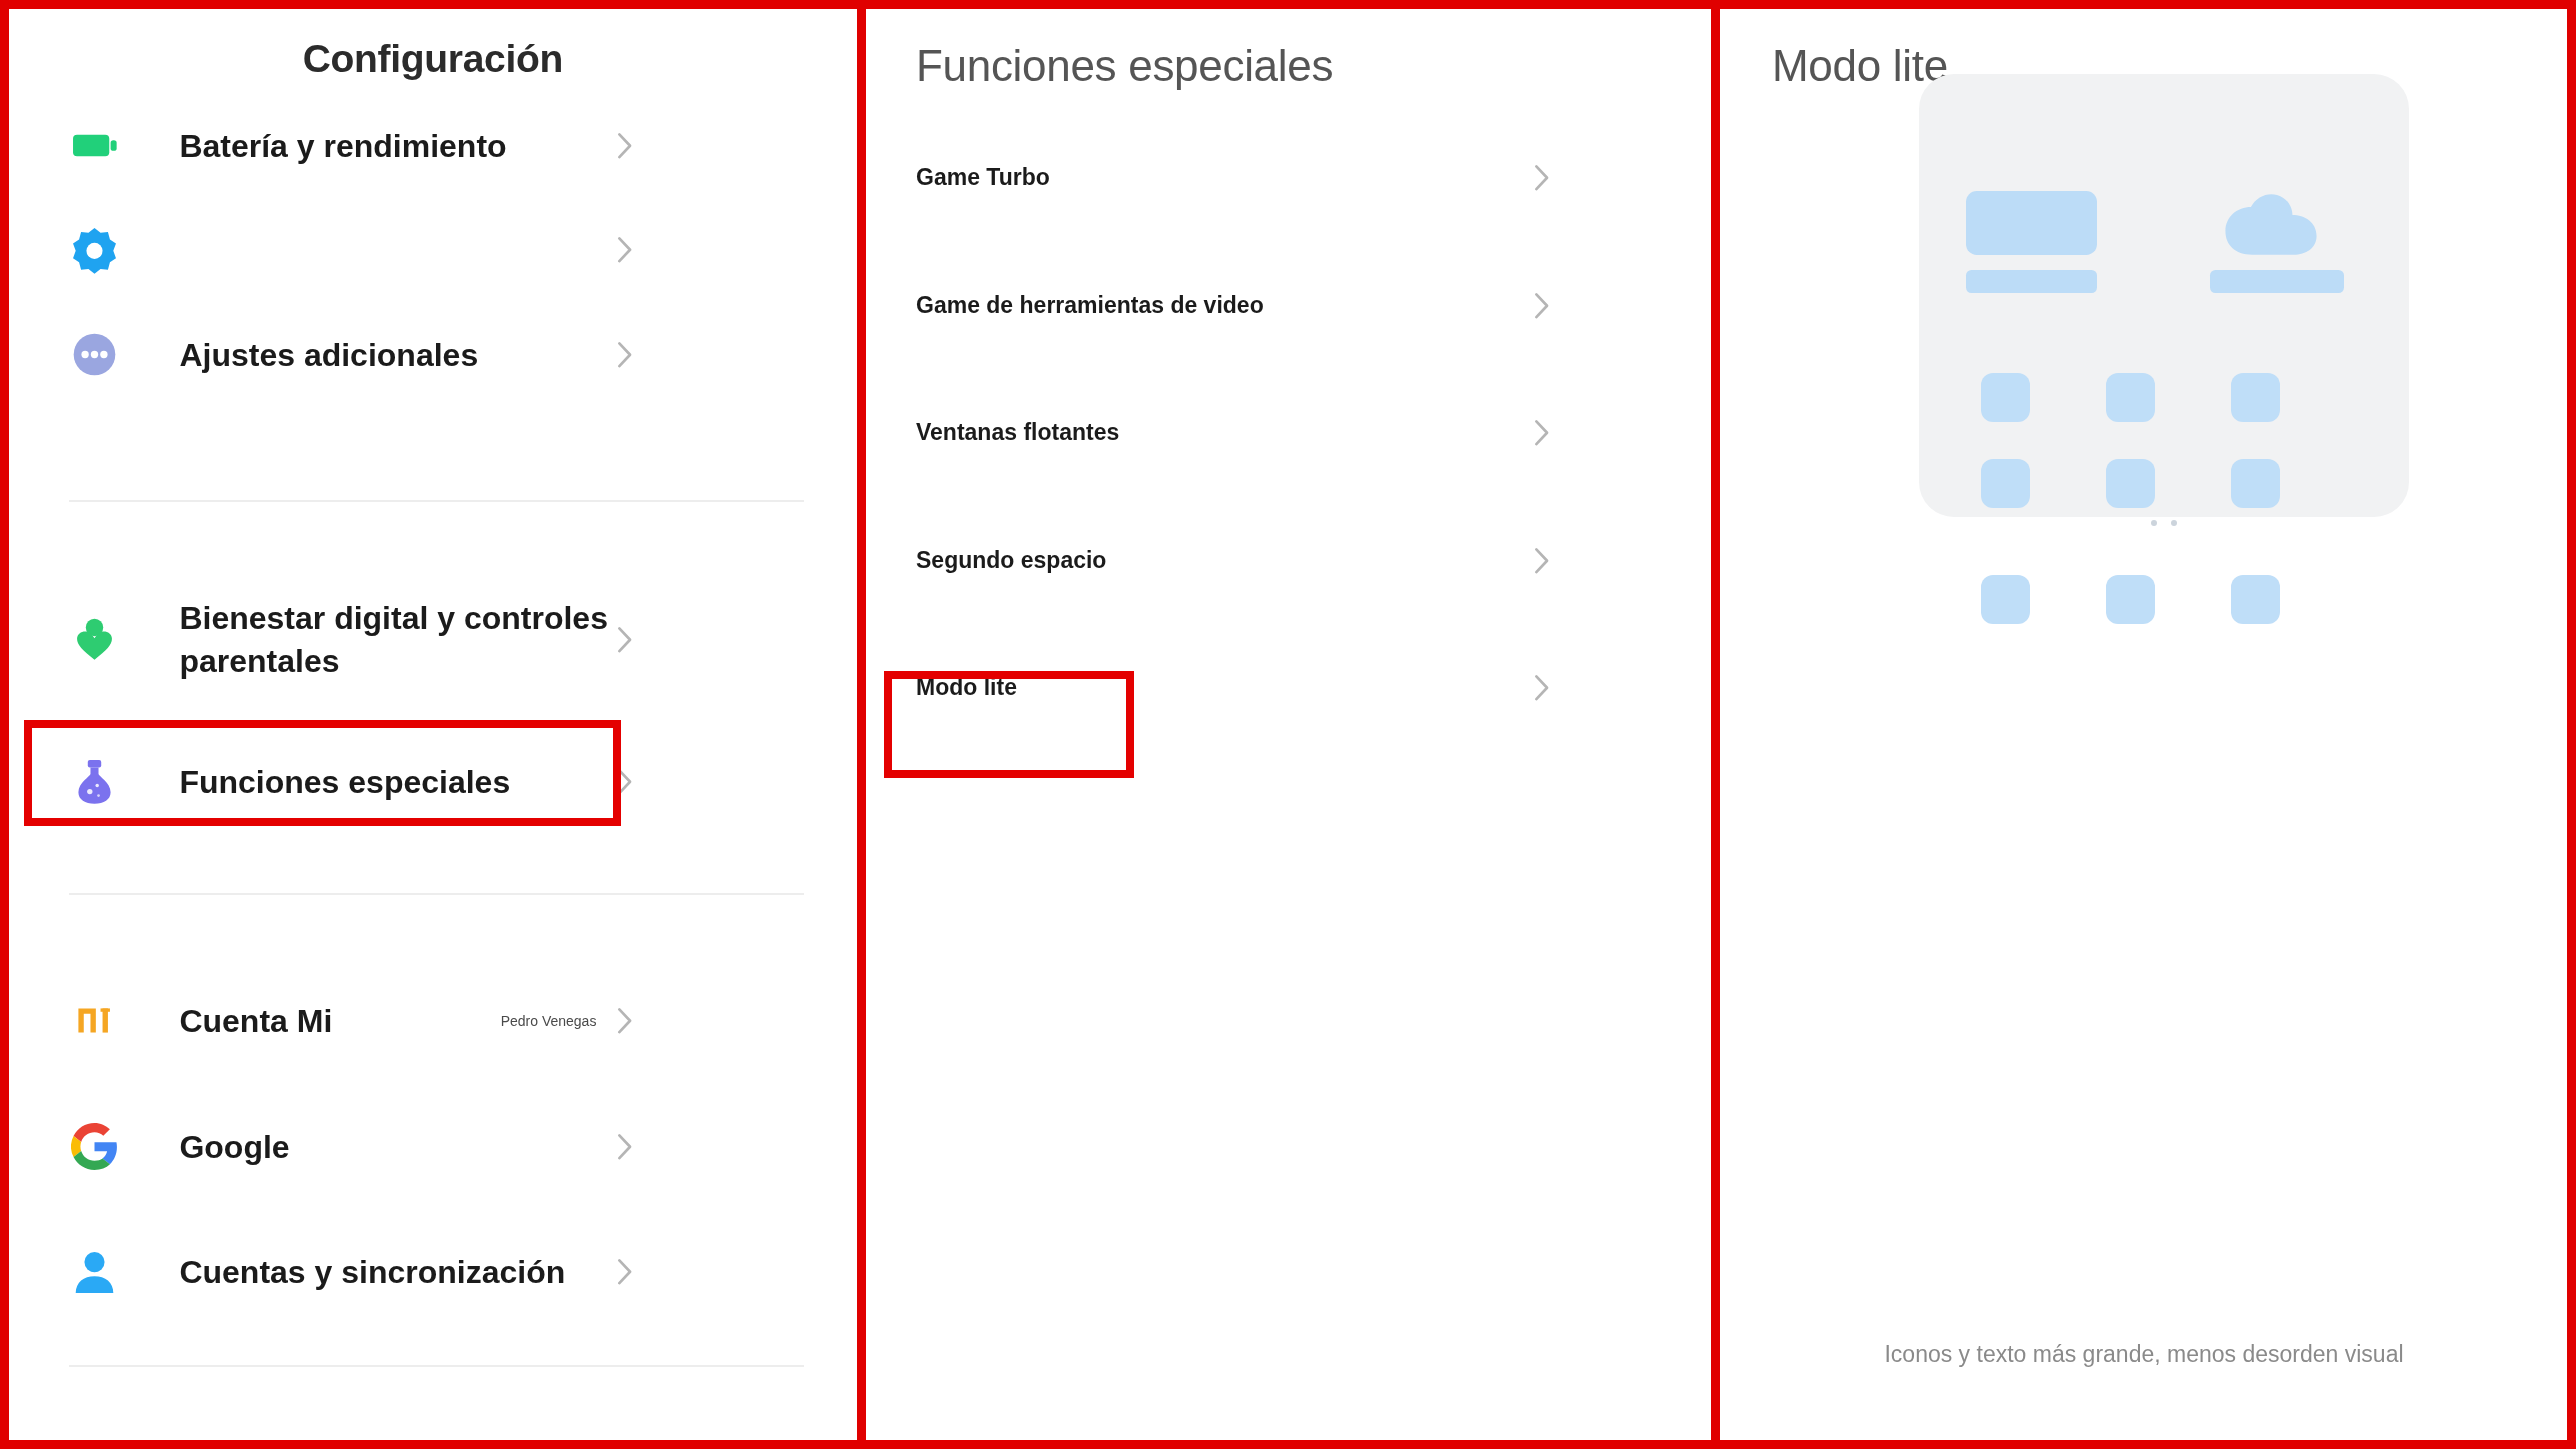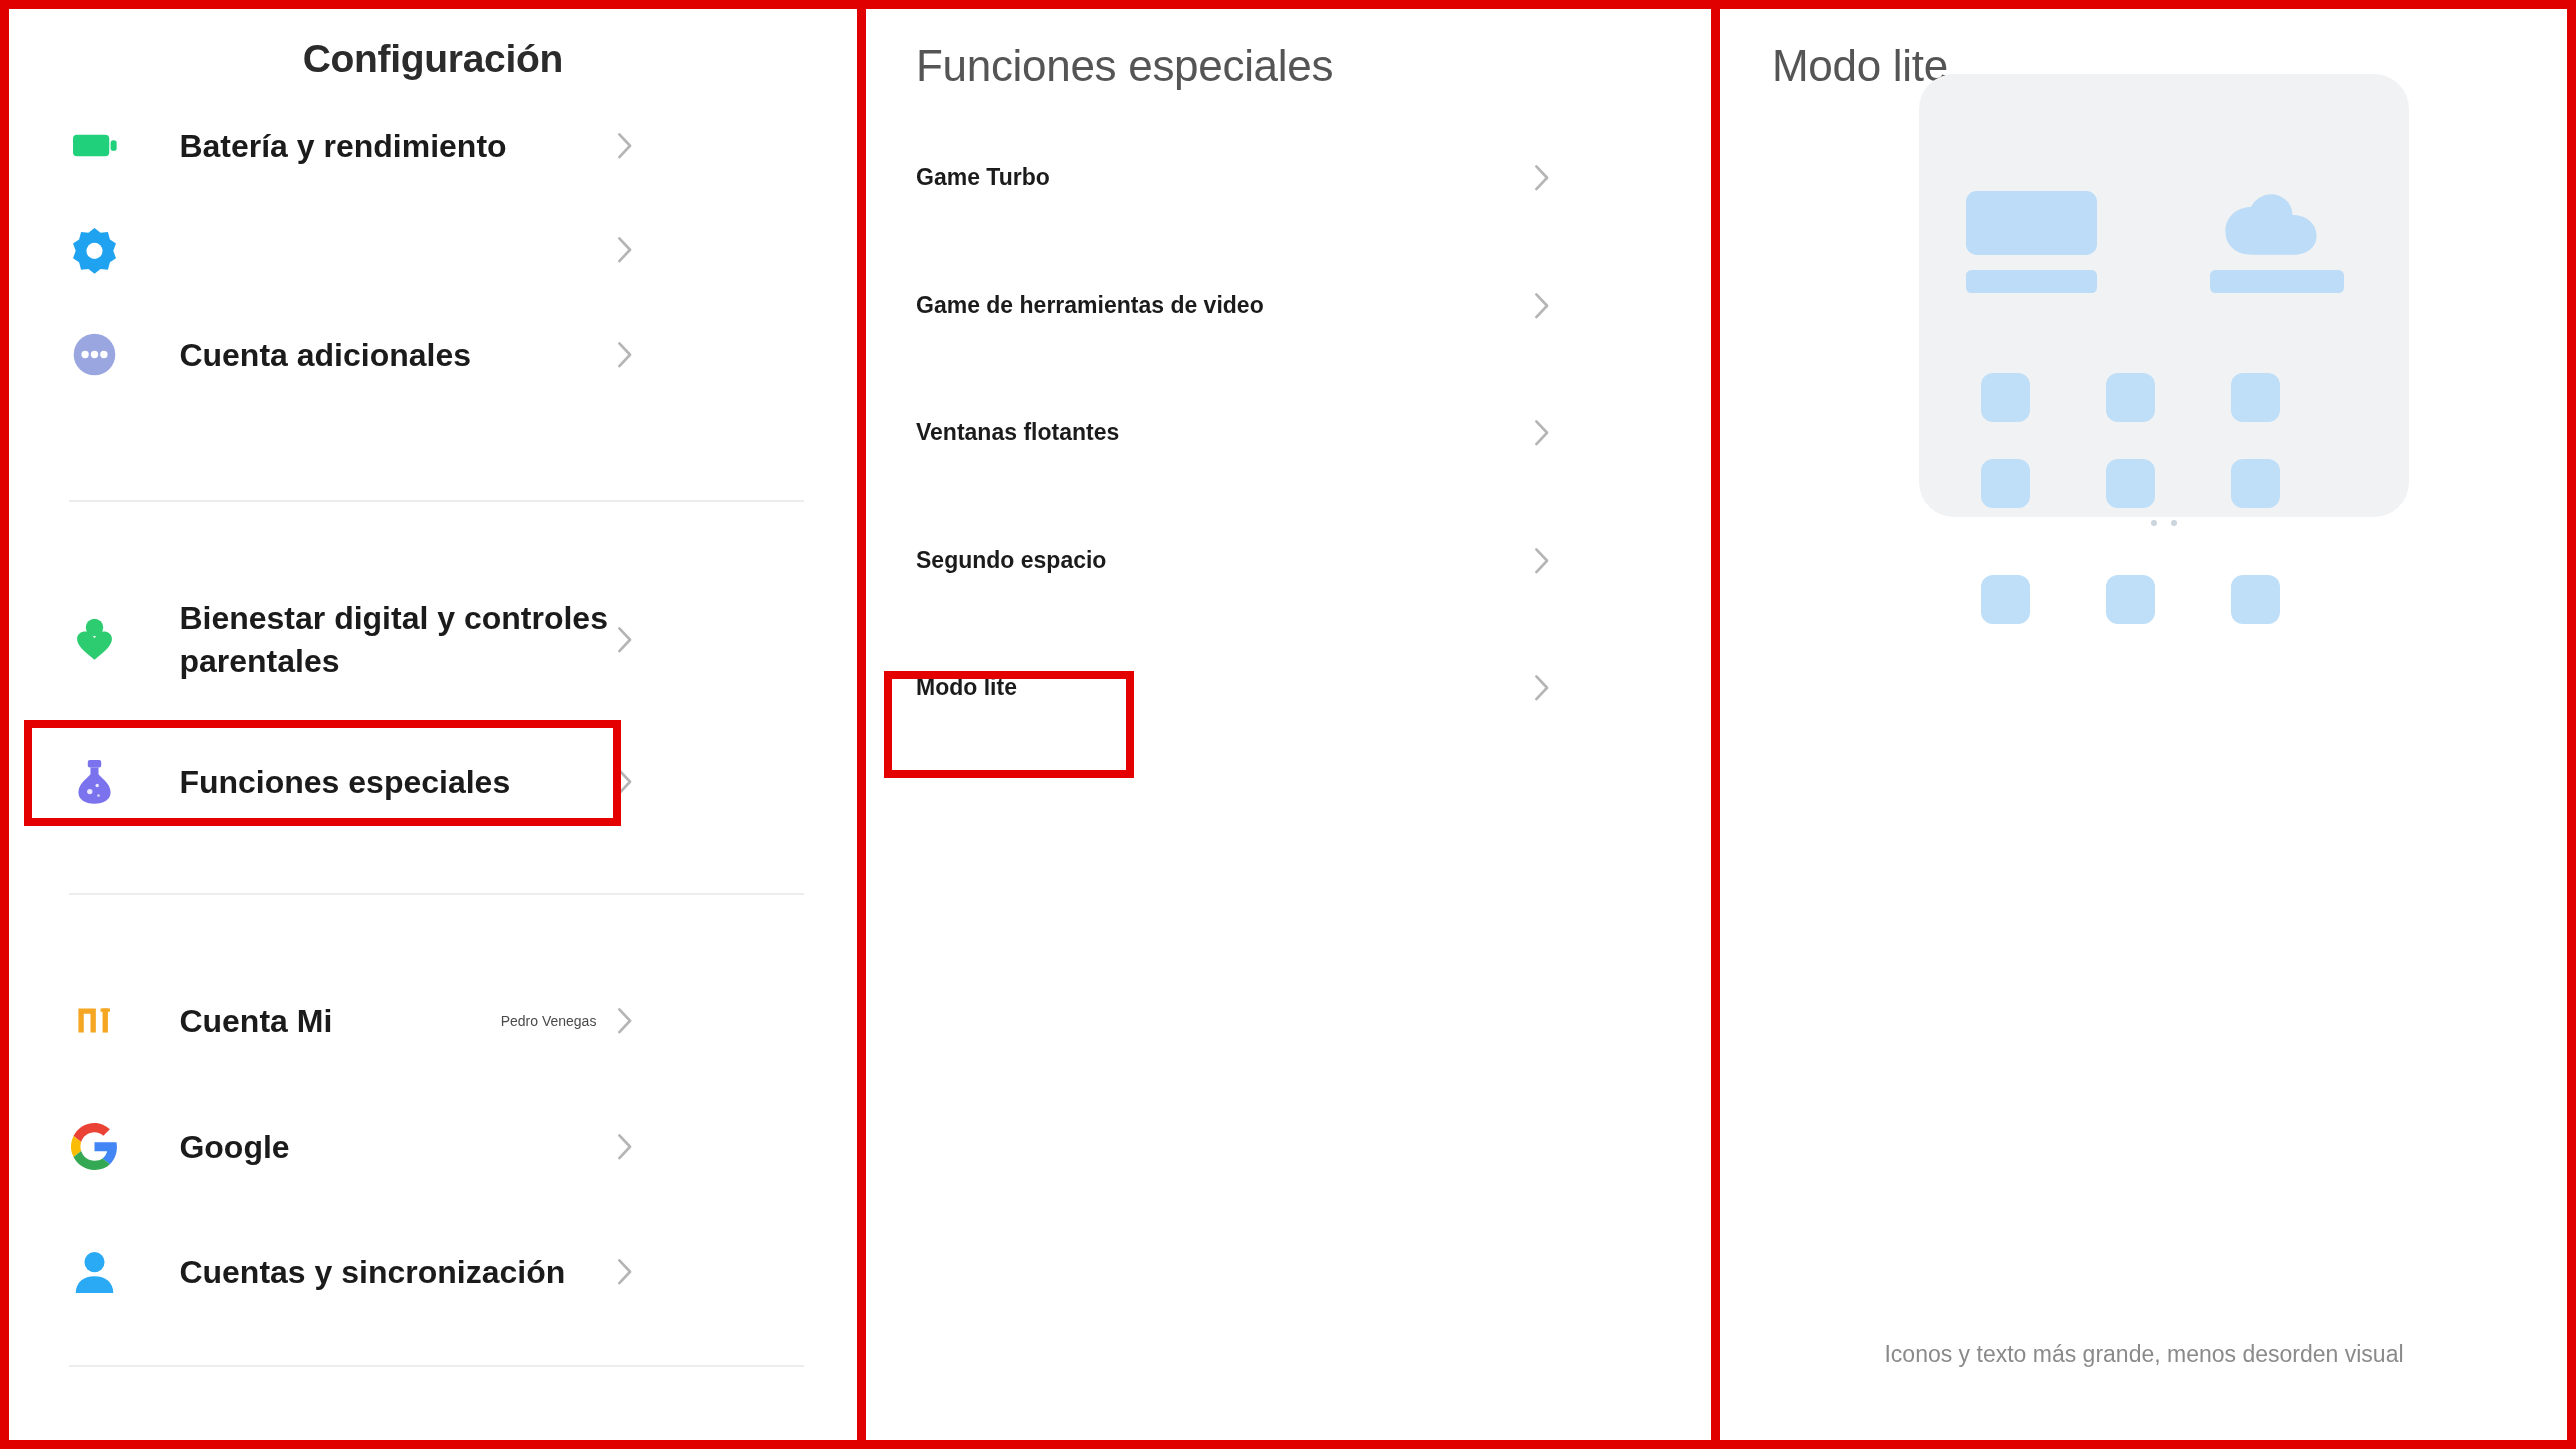--- a/index.html
+++ b/index.html
@@ -255,21 +255,21 @@
 
     <div class="srow" style="top:295px">
       <span class="ico">
         <svg viewBox="0 0 76 76" width="51" height="51">
           <circle cx="38" cy="38" r="31" fill="#9aa6e0"></circle>
           <circle cx="24" cy="38" r="5.5" fill="#ffffff"></circle>
           <circle cx="38" cy="38" r="5.5" fill="#ffffff"></circle>
           <circle cx="52" cy="38" r="5.5" fill="#ffffff"></circle>
         </svg>
       </span>
-      <span class="lbl">Cuenta adicionales</span>
+      <span class="lbl">Ajustes adicionales</span>
       <span class="chev">
         <svg viewBox="0 0 26 44">
             <polyline points="5,5 21,22 5,39" fill="none" stroke="#b5b5b5" stroke-width="4" stroke-linecap="round" stroke-linejoin="round"></polyline>
           </svg>
       </span>
     </div>
 
     <div class="sep" style="top:491px"></div>
 
     <div class="srow" style="top:567px; height:127px">

